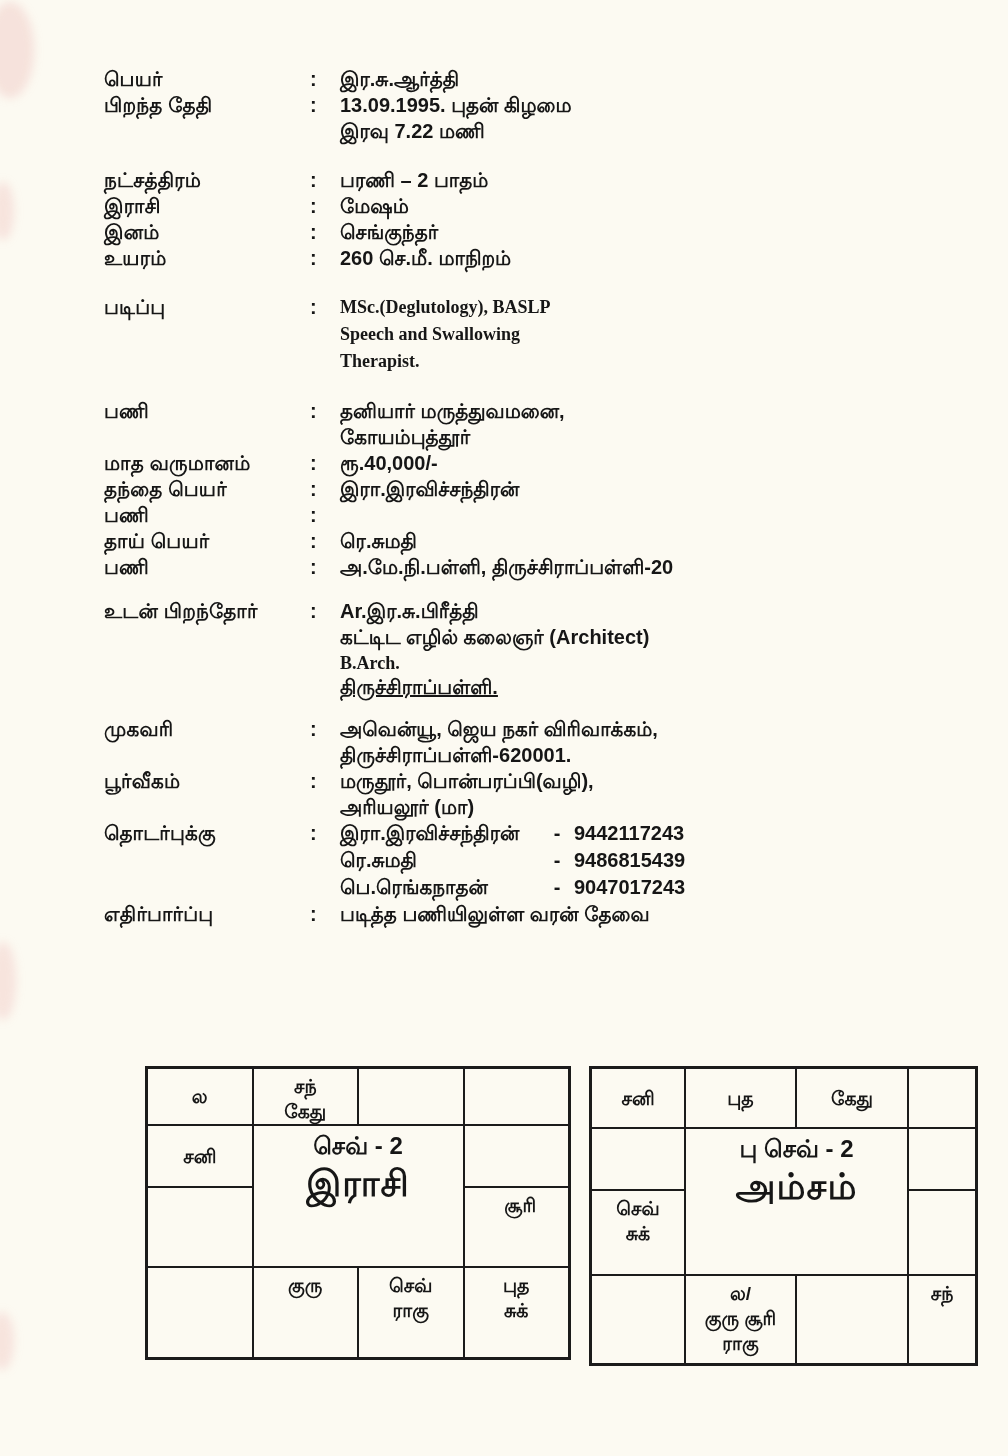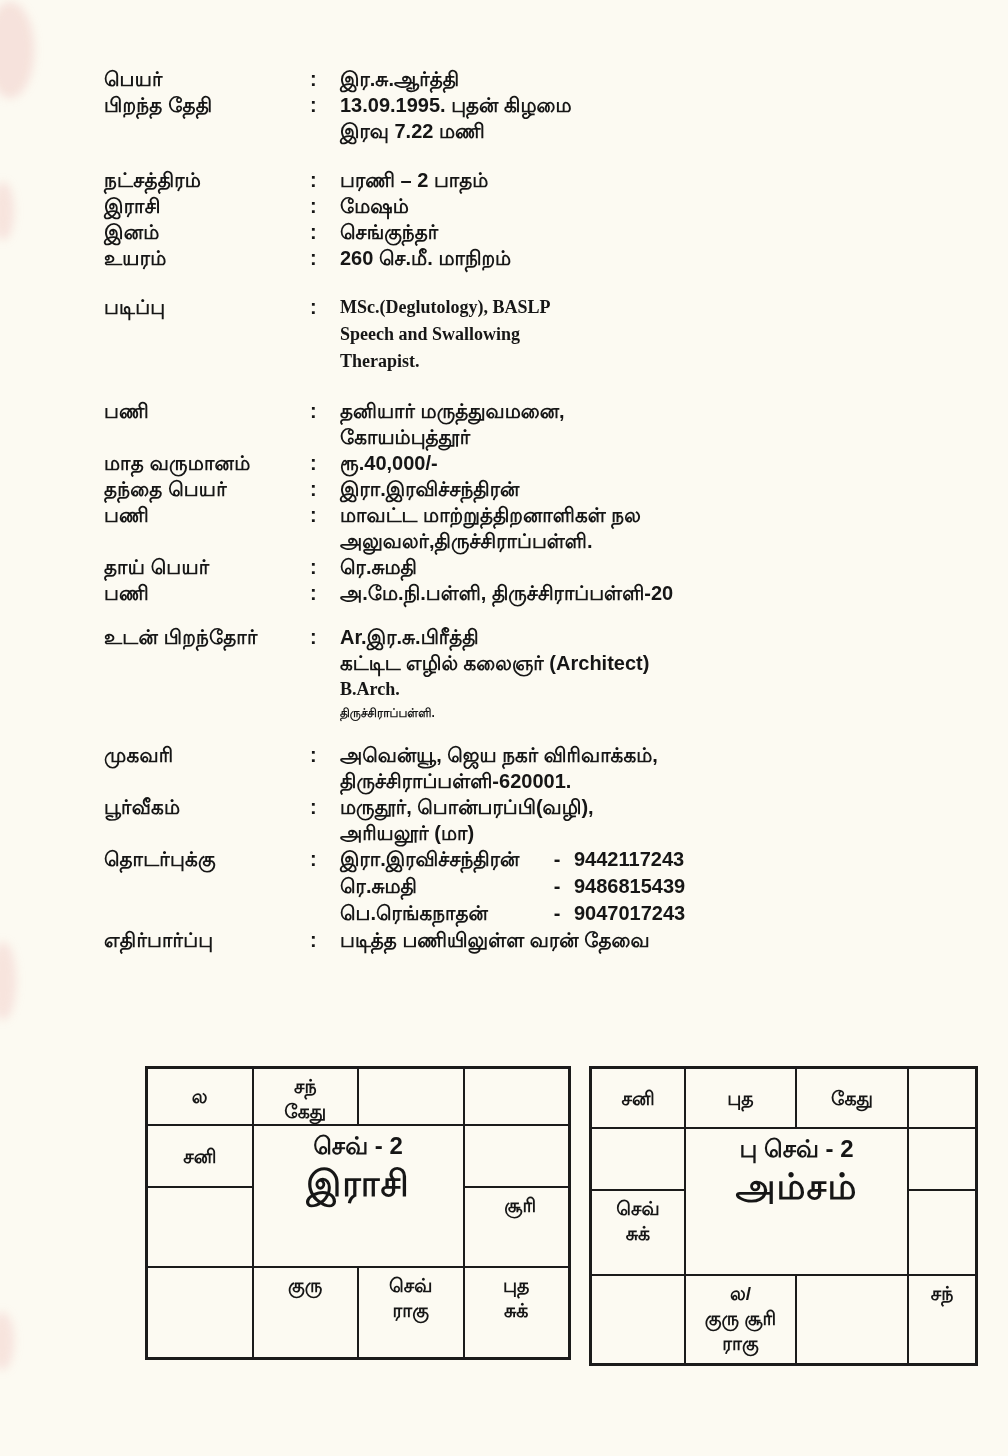--- a/index.html
+++ b/index.html
@@ -11,21 +11,21 @@
     position:relative;
     overflow:hidden;
   }
   .doc{position:absolute;left:104px;top:66px;width:820px;}
   .row{display:flex;align-items:flex-start;}
   .label{width:206px;font-size:20px;font-weight:700;line-height:26px;letter-spacing:.2px;flex:none;}
   .colon{width:30px;font-size:20px;font-weight:700;line-height:26px;flex:none;}
   .value{flex:1;font-size:20px;font-weight:700;}
   .line{line-height:26px;}
   .en{font-family:Liberation Serif, serif;font-size:18px;line-height:27px;font-weight:700;}
-  .small-line{font-size:12px;line-height:21px;font-weight:700;}
+  .small-line{font-size:20px;line-height:21px;font-weight:700;text-decoration:underline;}
   .gap-sm{height:18px;}
   .gap-md{height:23px;}
   .contact-row{display:flex;line-height:27px;}
   .contact-name{width:200px;flex:none;}
   .contact-dash{width:34px;flex:none;text-align:center;}
   .contact-number{flex:none;}
 
   
   .charts{position:absolute;left:145px;top:1066px;display:flex;gap:18px;align-items:flex-start;}
   .chart{border:2px solid #1b1b1b;display:grid;background:transparent;box-sizing:border-box;}
@@ -140,24 +140,20 @@
     <div class="label line">தந்தை பெயர்</div>
     <div class="colon">:</div>
     <div class="value">
         <div class="line">இரா.இரவிச்சந்திரன்</div>
       </div>
   </div>
 
   <div class="row">
     <div class="label line">பணி</div>
     <div class="colon">:</div>
-    <div class="value">
-      <div class="line">மாவட்ட மாற்றுத்திறனாளிகள் நல</div>
-      <div class="line">அலுவலர்,திருச்சிராப்பள்ளி.</div>
-    </div>
   </div>
 
   <div class="row">
     <div class="label line">தாய் பெயர்</div>
     <div class="colon">:</div>
     <div class="value">
         <div class="line">ரெ.சுமதி</div>
       </div>
   </div>
 

